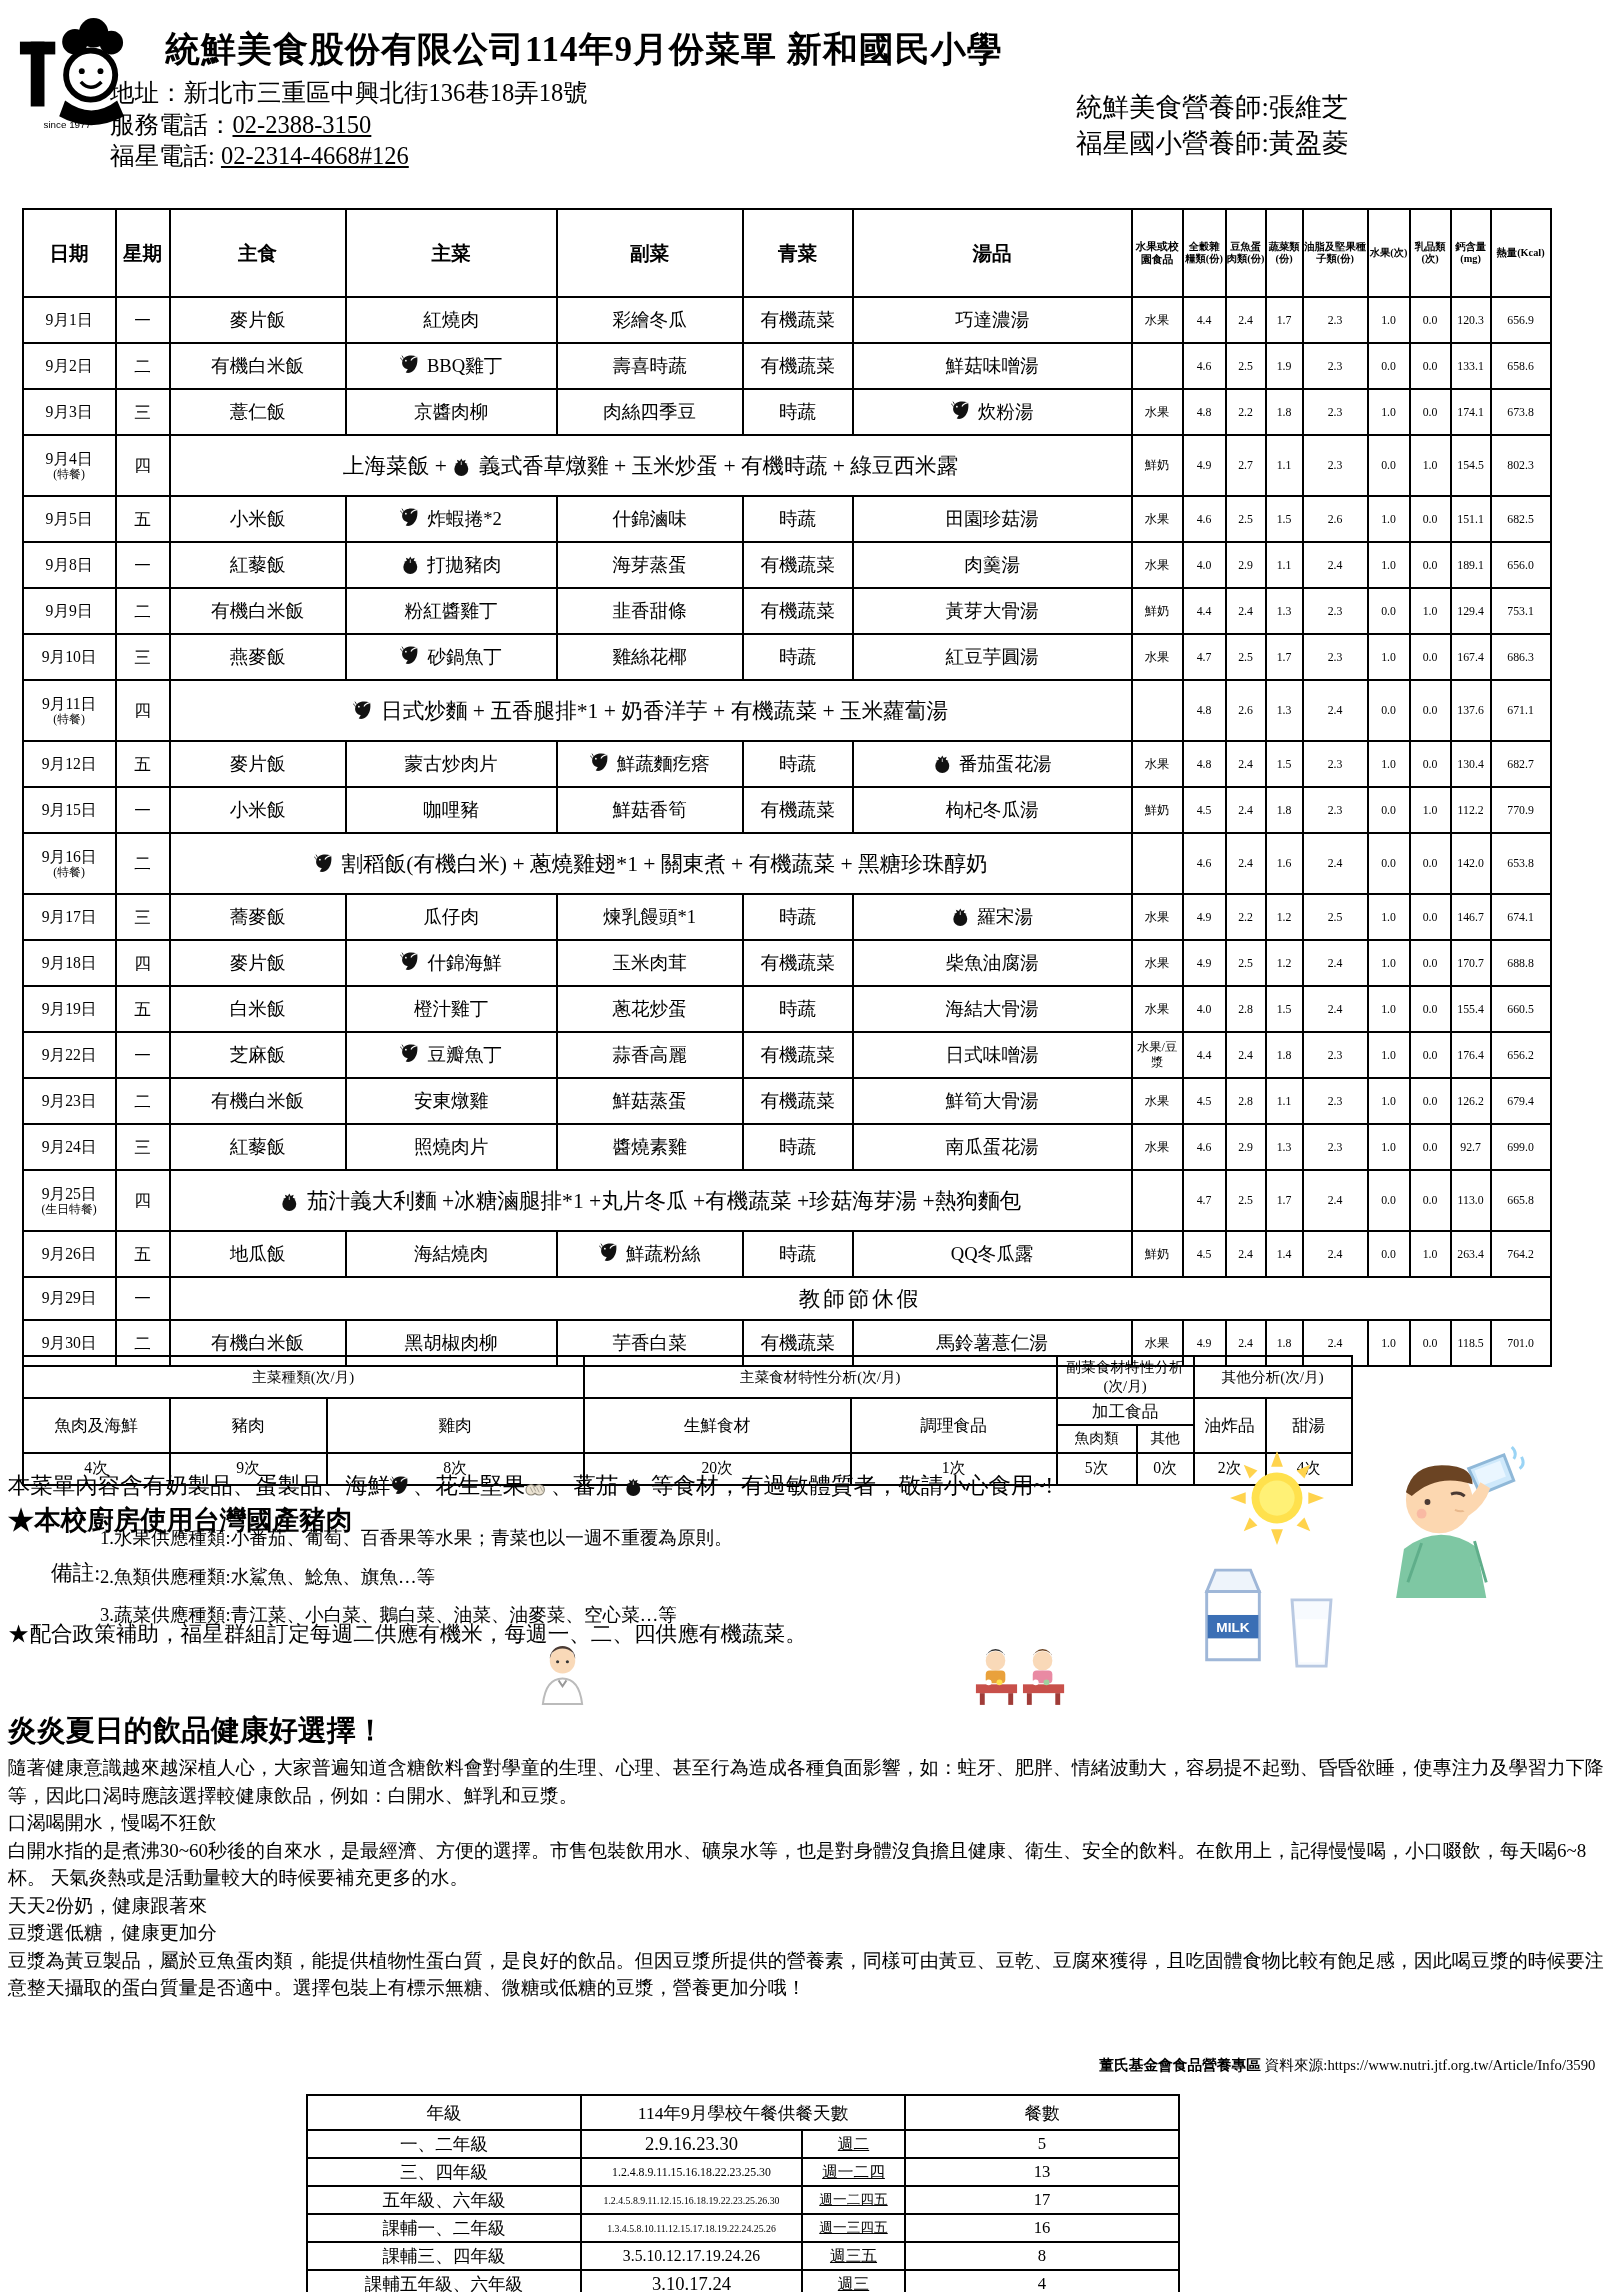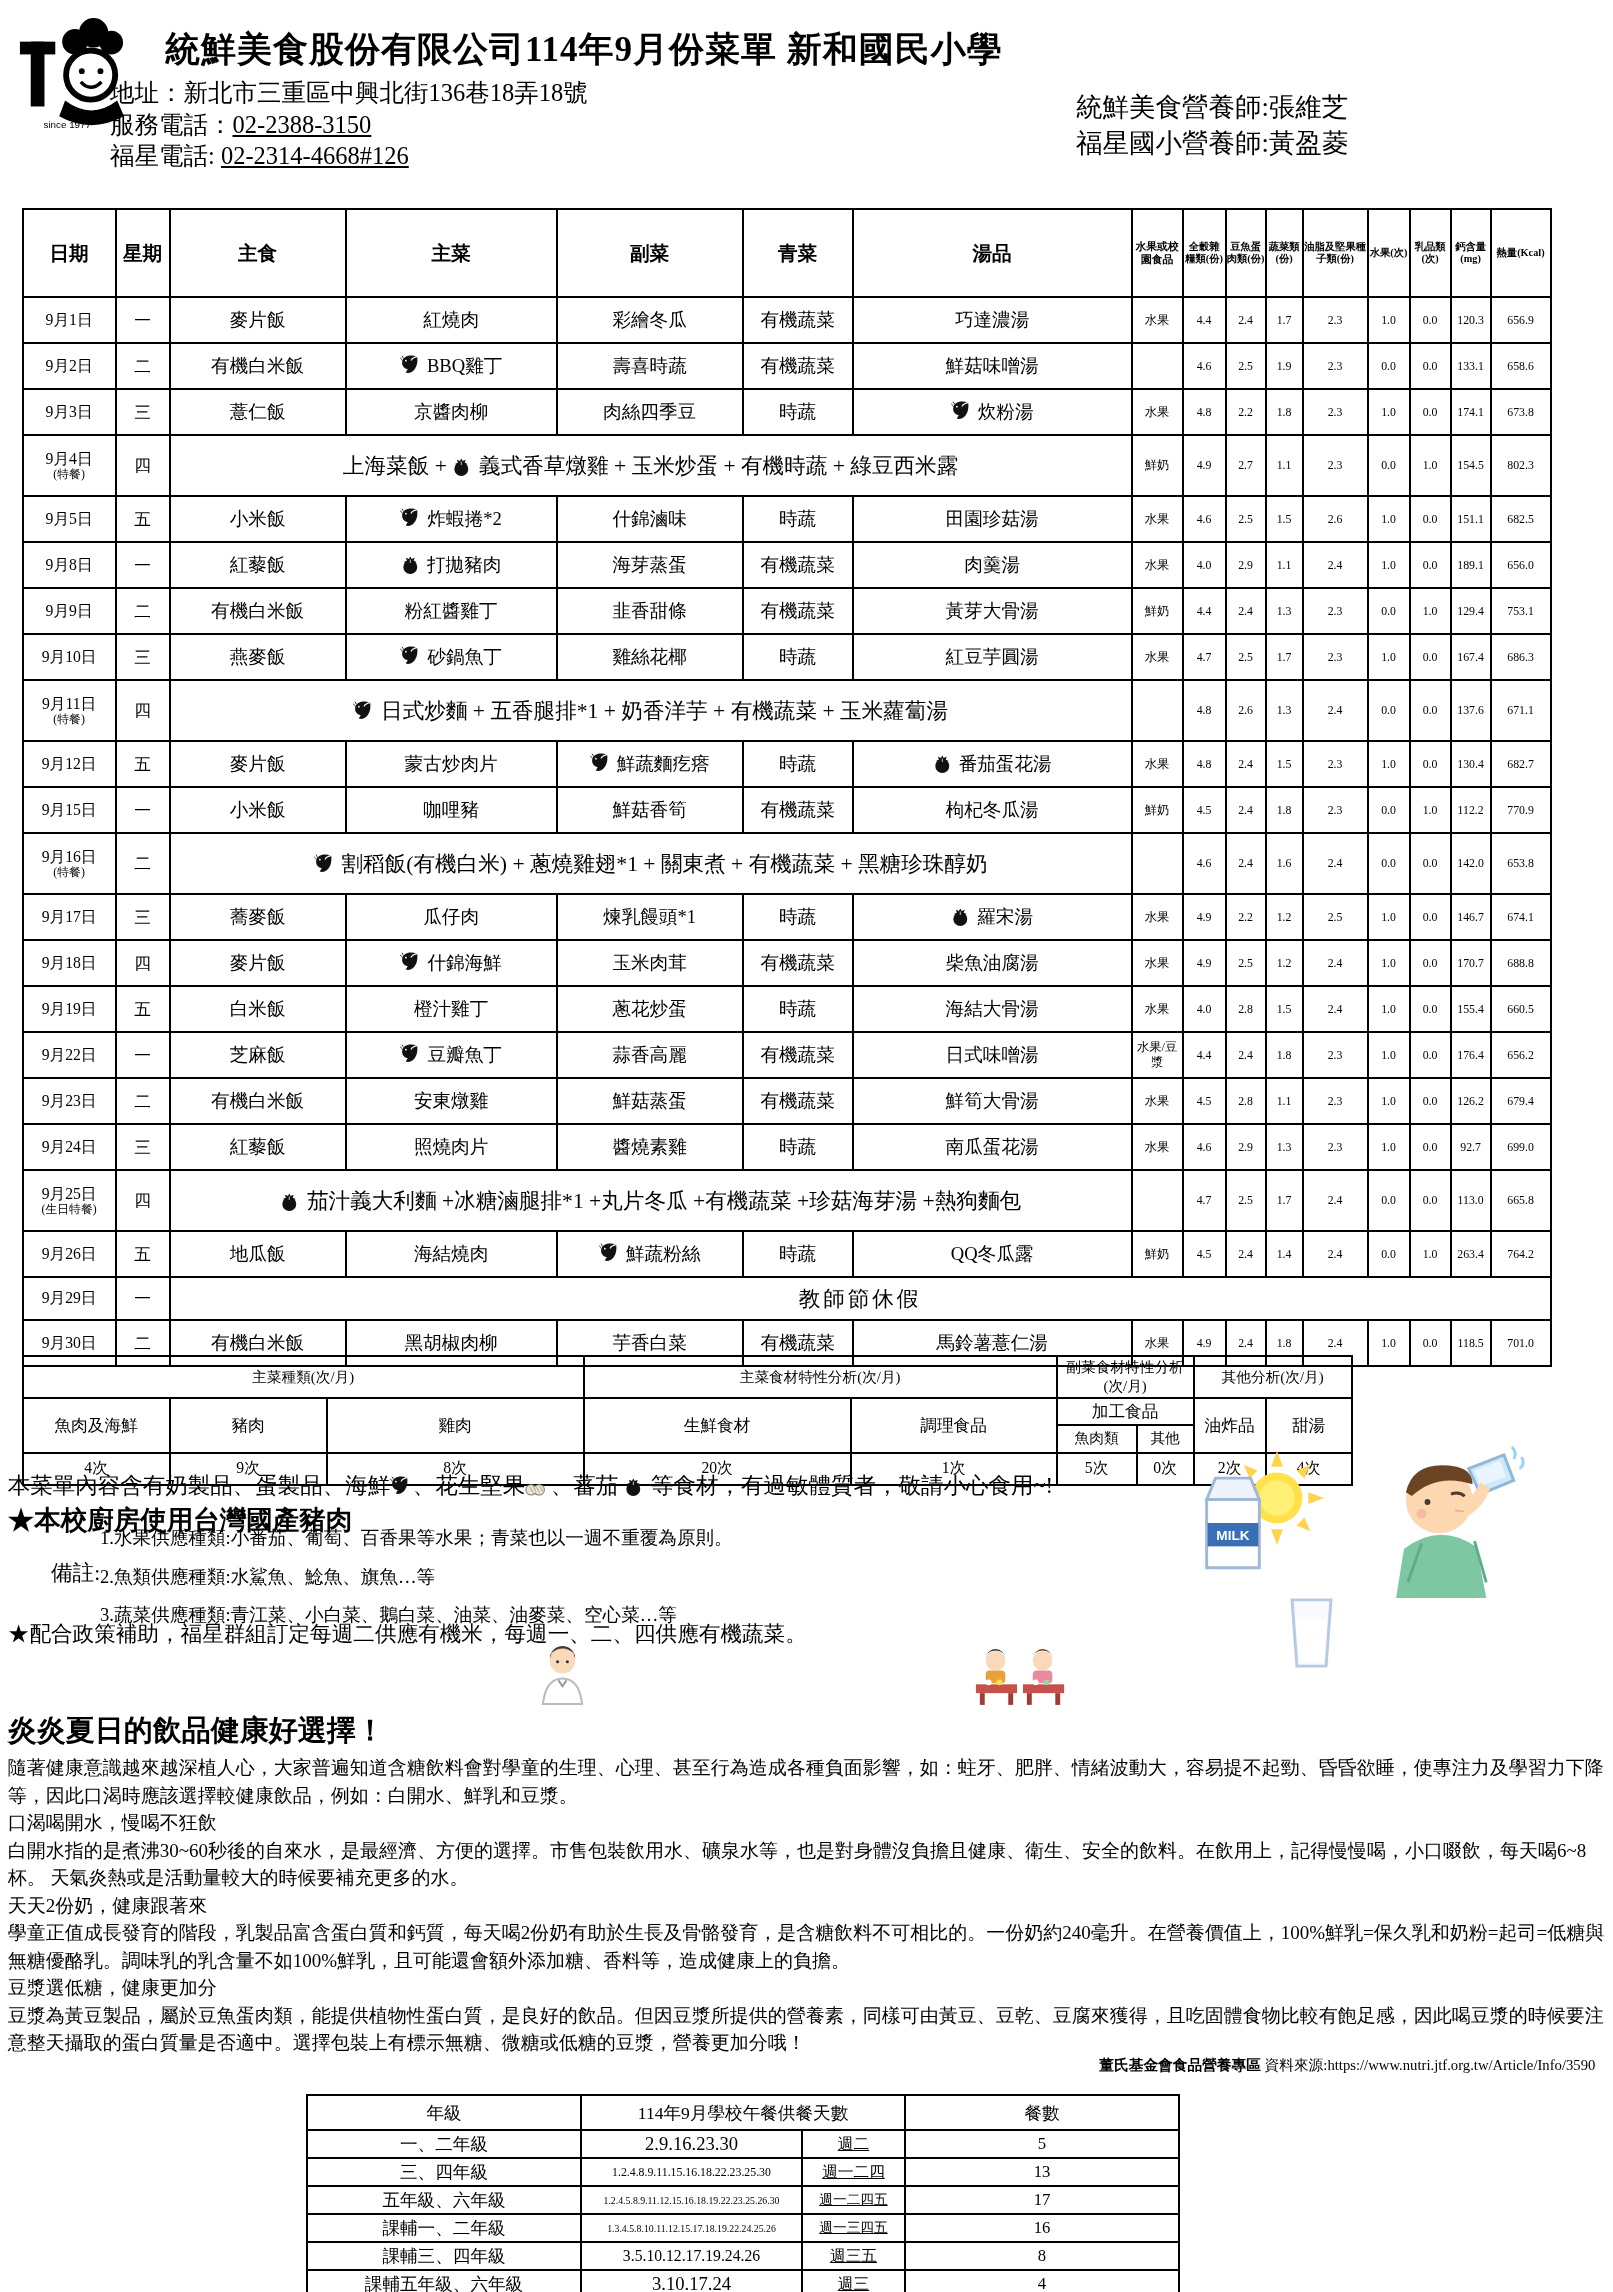--- a/index.html
+++ b/index.html
@@ -44,21 +44,21 @@
   
   .allergy{position:absolute;left:7.8px;top:1470px;font-size:22.5px;font-weight:normal;white-space:nowrap;text-align:center;}
   .pork-note{position:absolute;left:7.8px;top:1502px;font-size:26.5px;font-weight:bold;}
   .remark-label{position:absolute;left:51px;top:1558px;font-size:21.6px;}
   .remarks{position:absolute;left:100px;top:1525px;font-size:18.6px;}
   .remarks div{margin-bottom:12.7px;}
   .policy{position:absolute;left:7.8px;top:1619px;font-size:21.6px;}
   
   .sun{position:absolute;left:1230px;top:1451px;}
   .boy{position:absolute;left:1353px;top:1441px;}
-  .carton{position:absolute;left:1194px;top:1468px;}
+  .carton{position:absolute;left:1194px;top:1560px;}
   .glass{position:absolute;left:1286px;top:1596px;}
   
   .health-title{position:absolute;left:593px;top:1647px;font-size:39px;font-weight:bold;letter-spacing:2px;}
   .doctor{position:absolute;left:537px;top:1643px;}
   .kids{position:absolute;left:972px;top:1645px;}
   .headline{position:absolute;left:7.8px;top:1711px;font-size:29px;font-weight:bold;}
   .paras{position:absolute;left:7.8px;top:1754px;width:1598px;font-size:19px;line-height:1.45;}
   .paras div{margin:0;}
   .source{position:absolute;right:17.6px;top:2056px;font-size:14.7px;}
   
@@ -723,21 +723,20 @@
       <circle cx="65" cy="38" r="3" fill="#fff"></circle>
         <circle cx="76" cy="38" r="3" fill="#9fd39f"></circle>
     </svg>
   </div>
   <div class="headline">炎炎夏日的飲品健康好選擇！</div>
   <div class="paras" id="health-paras">
       <div>隨著健康意識越來越深植人心，大家普遍知道含糖飲料會對學童的生理、心理、甚至行為造成各種負面影響，如：蛀牙、肥胖、情緒波動大，容易提不起勁、昏昏欲睡，使專注力及學習力下降等，因此口渴時應該選擇較健康飲品，例如：白開水、鮮乳和豆漿。</div>
       <div>口渴喝開水，慢喝不狂飲</div>
       <div>白開水指的是煮沸30~60秒後的自來水，是最經濟、方便的選擇。市售包裝飲用水、礦泉水等，也是對身體沒負擔且健康、衛生、安全的飲料。在飲用上，記得慢慢喝，小口啜飲，每天喝6~8杯。 天氣炎熱或是活動量較大的時候要補充更多的水。</div>
       <div>天天2份奶，健康跟著來</div>
-      <div>學童正值成長發育的階段，乳製品富含蛋白質和鈣質，每天喝2份奶有助於生長及骨骼發育，是含糖飲料不可相比的。一份奶約240毫升。在營養價值上，100%鮮乳=保久乳和奶粉=起司=低糖與無糖優酪乳。調味乳的乳含量不如100%鮮乳，且可能還會額外添加糖、香料等，造成健康上的負擔。</div>
       <div>豆漿選低糖，健康更加分</div>
       <div>豆漿為黃豆製品，屬於豆魚蛋肉類，能提供植物性蛋白質，是良好的飲品。但因豆漿所提供的營養素，同樣可由黃豆、豆乾、豆腐來獲得，且吃固體食物比較有飽足感，因此喝豆漿的時候要注意整天攝取的蛋白質量是否適中。選擇包裝上有標示無糖、微糖或低糖的豆漿，營養更加分哦！</div>
     </div>
   <div class="source">
     <b>董氏基金會食品營養專區</b>
     <span>資料來源:https://www.nutri.jtf.org.tw/Article/Info/3590</span>
   </div>
 
   <table class="meal">
     <colgroup>

